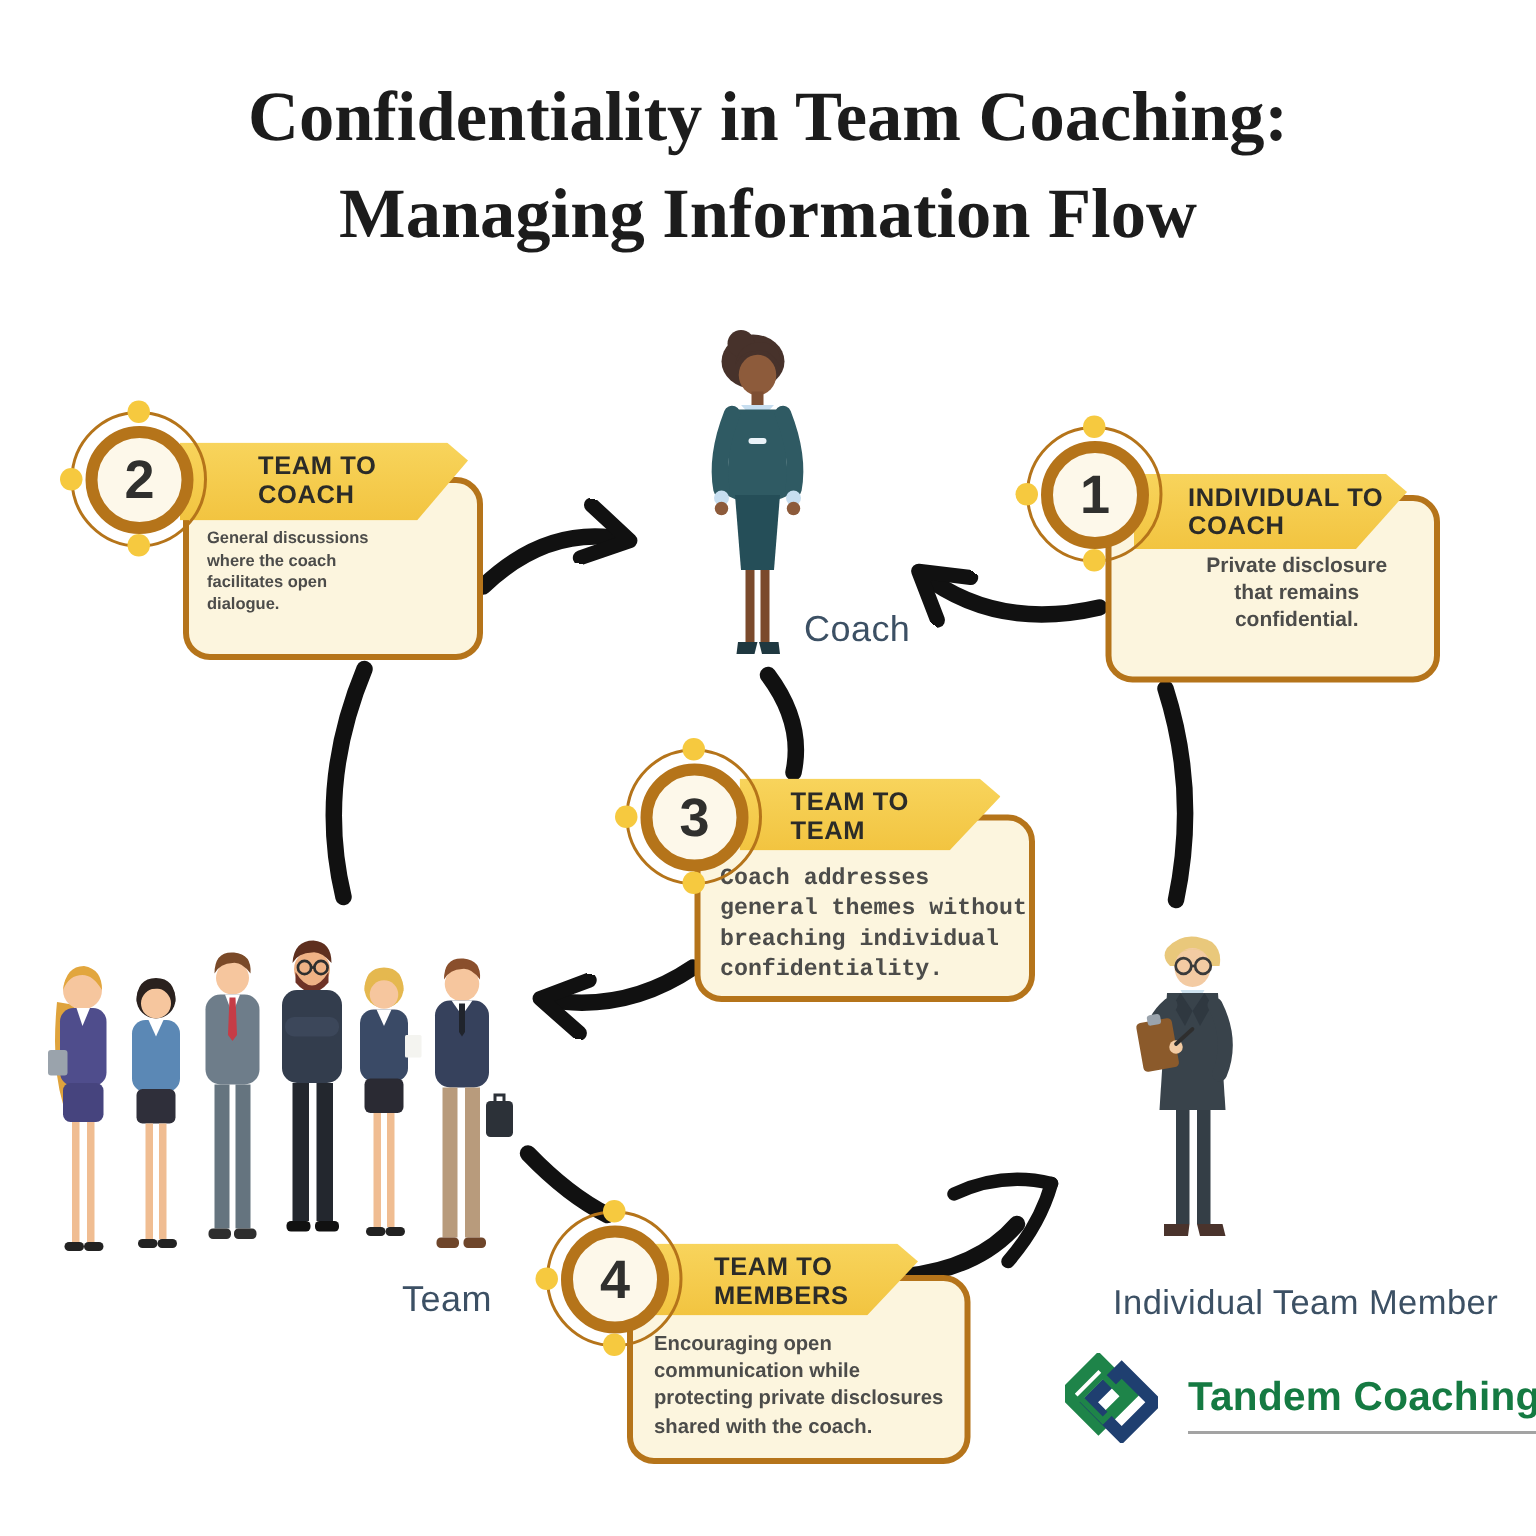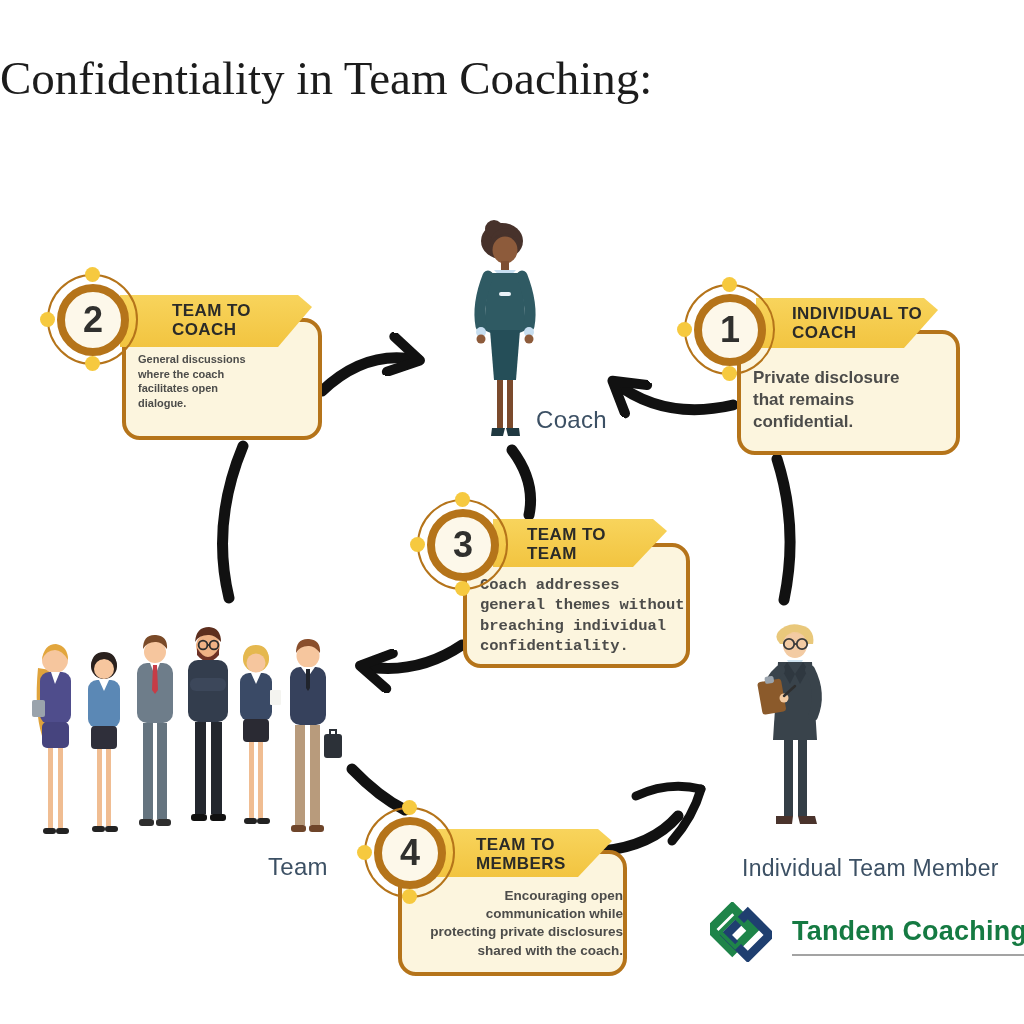--- a/index.html
+++ b/index.html
@@ -1,21 +1,21 @@
 <!DOCTYPE html>
 <html><head>
 <meta charset="utf-8">
 <style>
   html,body{margin:0;padding:0;background:#ffffff;}
   #page{position:relative;width:1024px;height:1024px;background:#ffffff;overflow:hidden;
         font-family:"Liberation Sans",sans-serif;}
 
   
-  .title{position:absolute;left:0;top:46px;width:100%;
-         font-family:"Liberation Serif",serif;font-weight:400;color:#1c1c1c;
+  .title{position:absolute;left:0;top:46px;width:100%;text-align:center;
+         font-family:"Liberation Serif",serif;font-weight:700;color:#1c1c1c;
          font-size:47px;line-height:1.38;}
 
   
   #arrows{position:absolute;left:0;top:0;z-index:1;}
   .arrow{stroke:#111111;stroke-width:11;fill:none;stroke-linecap:round;}
   .arrow-thin{stroke:#111111;stroke-width:9;fill:none;stroke-linecap:round;}
 
   
   .illus{position:absolute;z-index:2;}
 
@@ -43,20 +43,21 @@
   #logo-text{margin-left:20px;margin-top:14px;font-size:27px;font-weight:600;color:#157A42;
              letter-spacing:.2px;border-bottom:2px solid #a3a3a3;padding-bottom:7px;white-space:nowrap;}
 </style>
 </head>
 <body>
 
 <div id="page">
 
   <div class="title">
     <div>Confidentiality in Team Coaching:</div>
+    <div>Managing Information Flow</div>
   </div>
 
   <svg id="arrows" width="1024" height="1024" viewBox="0 0 1024 1024">
     <defs>
       <marker id="ah" viewBox="-38 -22 44 44" markerWidth="44" markerHeight="44" refX="-2" refY="0" orient="auto" markerUnits="userSpaceOnUse">
         <path d="M-30,-18 L0,0 L-30,18" fill="none" stroke="#111111" stroke-width="10" stroke-linecap="round" stroke-linejoin="round"></path>
       </marker>
     </defs>
 
     <path class="arrow" d="M 322,391 Q 366,349 418,360" marker-end="url(#ah)"></path>
@@ -222,23 +223,23 @@
       <div class="orbit"></div>
       <div class="ring">2</div>
       <div class="dot n"></div>
       <div class="dot w"></div>
       <div class="dot s"></div>
     </div>
   </div>
 
   <div class="callout" style="left:678px;top:280px;width:300px;height:180px;">
     <div class="panel" style="left:59px;top:50px;width:223px;height:125px;">
-      <div class="panel-text" style="padding:33px 0 0 12px;font-size:17px;line-height:1.3;">Private disclosure<br>that remains<br>confidential.</div>
-    </div>
-    <div class="banner" style="left:78px;top:18px;width:182px;height:50px;padding-left:36px;">
+      <div class="panel-text" style="padding:33px 0 0 32px;font-size:14px;line-height:1.3;text-align:center;">Private disclosure<br>that remains<br>confidential.</div>
+    </div>
+    <div class="banner" style="left:78px;top:36px;width:182px;height:50px;padding-left:36px;">
       <div class="banner-line">INDIVIDUAL TO</div>
       <div class="banner-line">COACH</div>
     </div>
     <div class="badge" style="left:4px;top:2px;">
       <div class="orbit"></div>
       <div class="ring">1</div>
       <div class="dot n"></div>
       <div class="dot w"></div>
       <div class="dot s"></div>
     </div>
@@ -255,21 +256,21 @@
     <div class="badge" style="left:0px;top:2px;">
       <div class="orbit"></div>
       <div class="ring">3</div>
       <div class="dot n"></div>
       <div class="dot w"></div>
       <div class="dot s"></div>
     </div>
   </div>
 
   <div class="callout" style="left:362px;top:805px;width:290px;height:180px;">
-    <div class="panel" style="left:36px;top:45px;width:229px;height:126px;text-align:right;">
+    <div class="panel" style="left:56px;top:45px;width:229px;height:126px;">
       <div class="panel-text" style="padding:33px 0 0 14px;font-size:13.5px;line-height:1.35;">Encouraging open<br>communication while<br>protecting private disclosures<br>shared with the coach.</div>
     </div>
     <div class="banner" style="left:66px;top:24px;width:184px;height:48px;padding-left:48px;">
       <div class="banner-line">TEAM TO</div>
       <div class="banner-line">MEMBERS</div>
     </div>
     <div class="badge" style="left:0px;top:0px;">
       <div class="orbit"></div>
       <div class="ring">4</div>
       <div class="dot n"></div>

